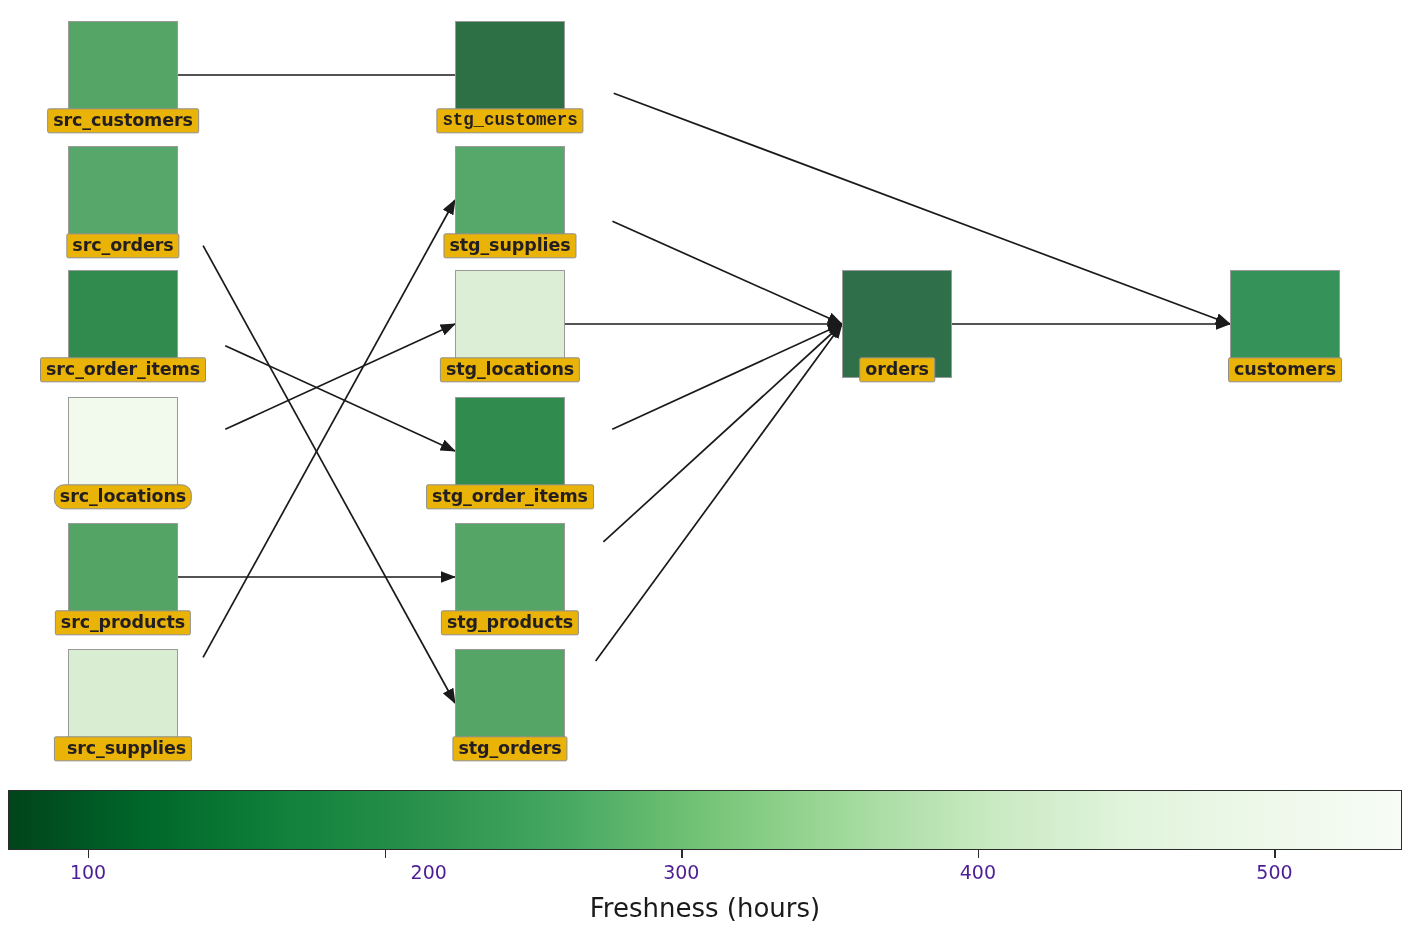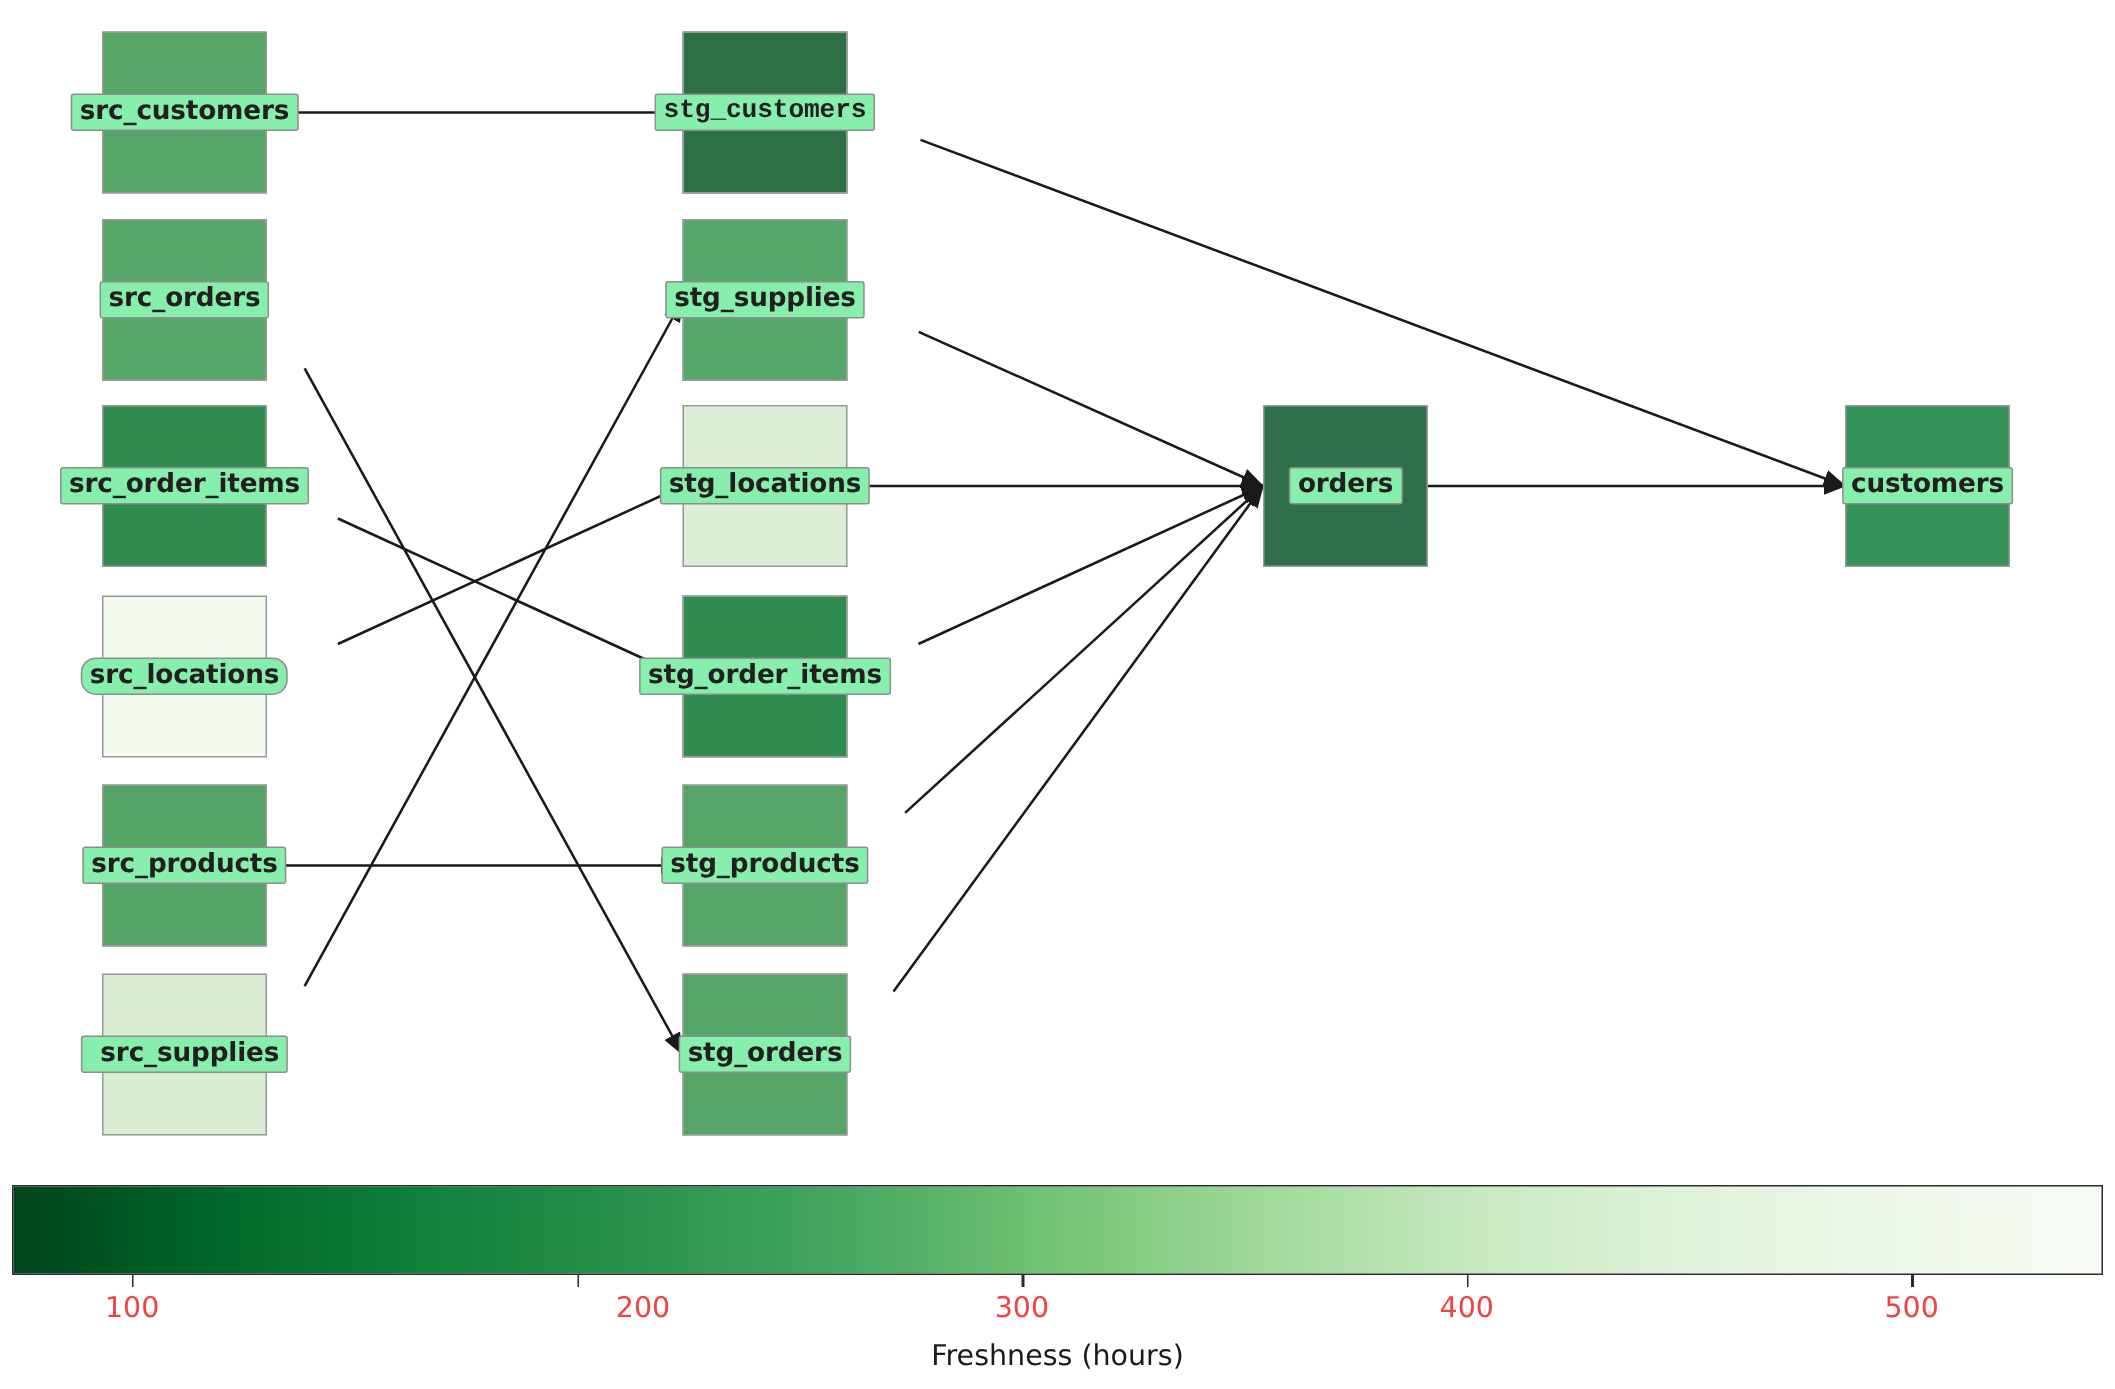--- a/index.html
+++ b/index.html
@@ -27,31 +27,32 @@
     height: 926px;
   }
   .node-rect {
     position: absolute;
     border: 1.2px solid #9a9a9a;
     box-sizing: border-box;
   }
   .node-label {
     position: absolute;
     transform: translate(-50%, -50%);
-    background: #86efac;
+    background: #eab308;
     border: 1.3px solid #8e8e8e;
     border-radius: 2px;
     padding: 2px 5px 3px 5px;
     font-size: 17.5px;
     font-weight: bold;
     color: #231f20;
     white-space: nowrap;
     letter-spacing: -0.1px;
     line-height: 1.05;
     font-family: "DejaVu Sans", sans-serif;
+    margin-top: 46px;
   }
   .cbar-wrap {
     position: absolute;
   }
   .cbar-grad {
     position: absolute;
     left: 0; top: 0;
     width: 100%;
     height: 100%;
     border: 1.3px solid #2b2b2b;
@@ -59,27 +60,27 @@
   }
   .cbar-tick {
     position: absolute;
     width: 1.3px;
     background: #2b2b2b;
   }
   .cbar-ticklabel {
     position: absolute;
     transform: translateX(-50%);
     font-size: 19px;
-    color: #ef4444;
+    color: #4c1d95;
     font-family: "DejaVu Sans", sans-serif;
   }
   .cbar-axislabel {
     position: absolute;
     transform: translateX(-50%);
-    font-size: 19px;
+    font-size: 26px;
     color: #1a1a1a;
     font-family: "DejaVu Sans", sans-serif;
   }
 </style>
 </head>
 <body>
 
 <div id="canvas">
 
   <svg class="graph-svg" id="edge-layer" viewBox="0 0 1410 926" xmlns="http://www.w3.org/2000/svg">

